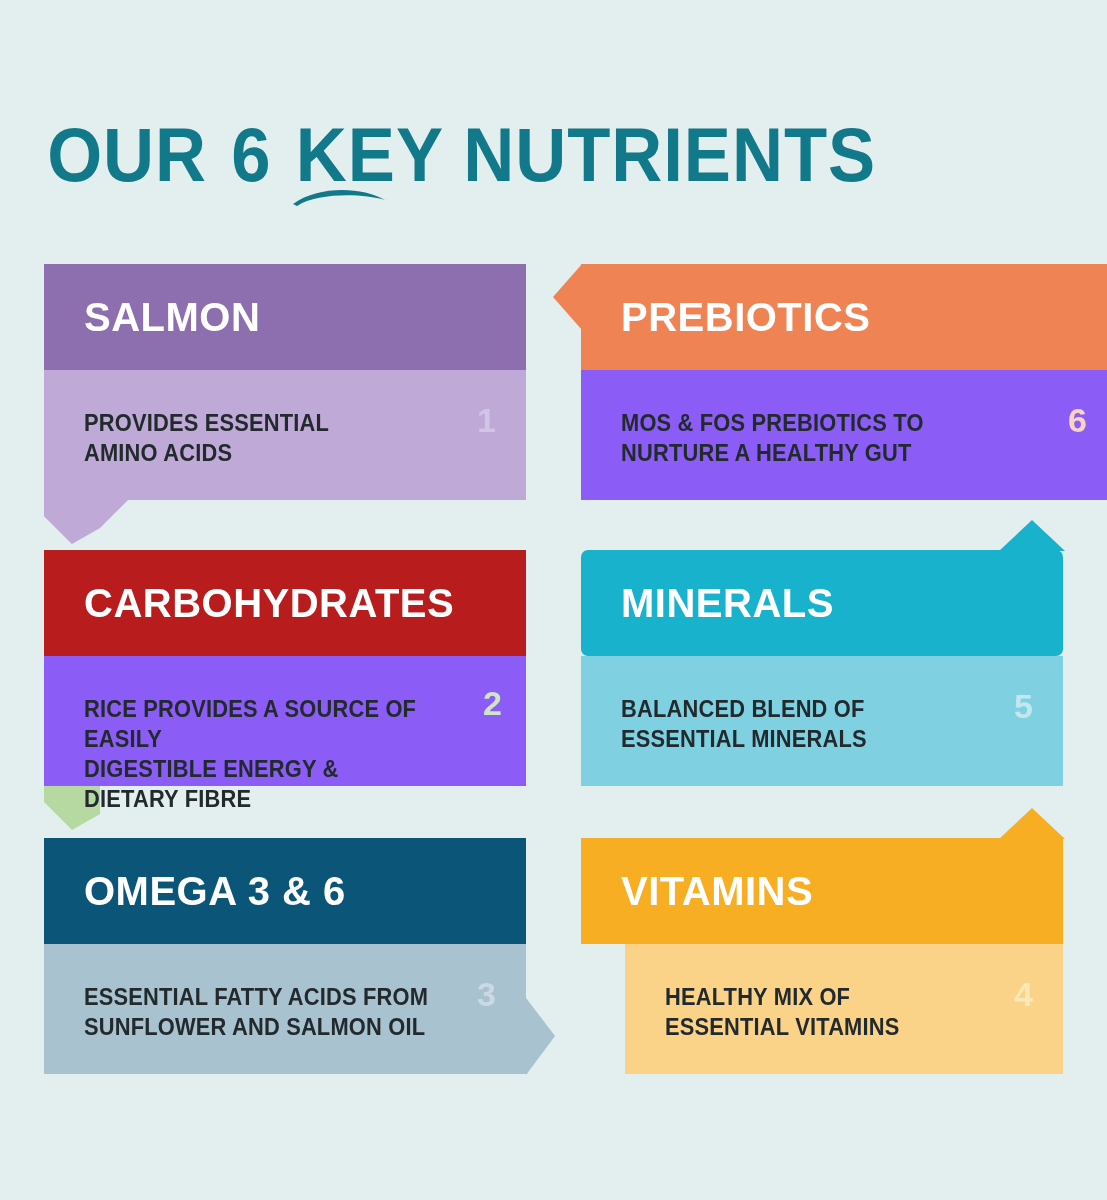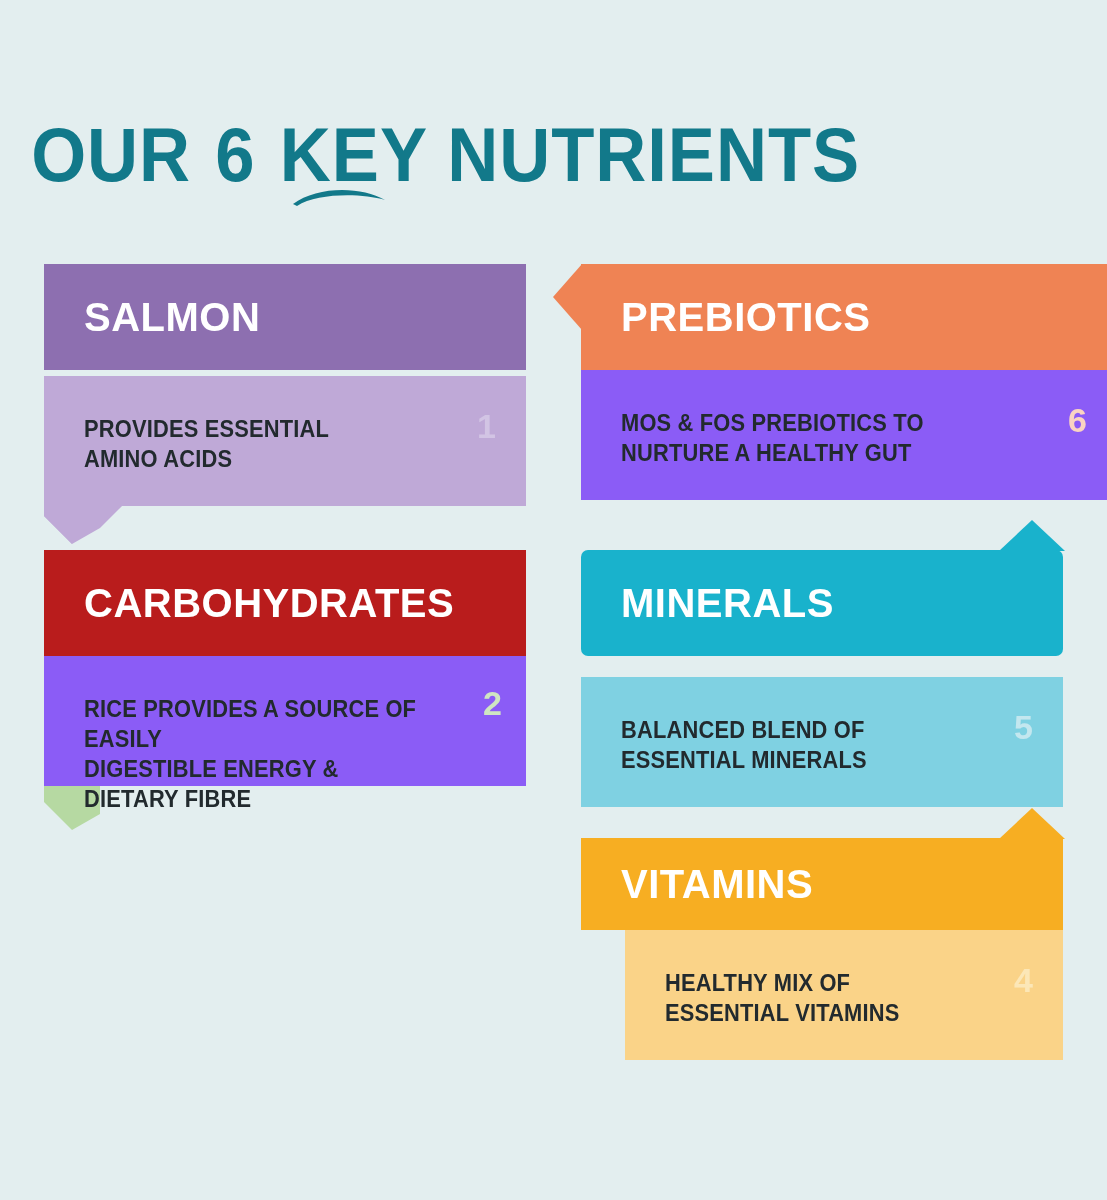--- a/index.html
+++ b/index.html
@@ -11,21 +11,21 @@
     height: 1200px;
     background: #e3eeef;
     font-family: "Liberation Sans", sans-serif;
     overflow: hidden;
     position: relative;
   }
 
   
   .title-wrap {
     position: absolute;
-    left: 0;
+    left: 16px;
     top: 112px;
     width: 890px;
     height: 110px;
     text-align: right;
   }
   .title {
     display: inline-block;
     position: relative;
     color: #12798a;
     font-family: "Liberation Sans Narrow", "Liberation Sans", sans-serif;
@@ -124,21 +124,21 @@
 <div class="board">
 
   <div class="card" style="left:44px; top:264px; width:482px;">
     <svg class="tail" style="left:0px; top:236px; width:84px; height:48px;" viewBox="0 0 84 48">
       <polygon points="0,0 84,0 56,28 56,0 28,0 28,44 0,16" fill="#bfa9d7"></polygon>
       <polygon points="0,0 56,0 56,28 28,44 0,16" fill="#bfa9d7"></polygon>
     </svg>
     <div class="head" style="height:106px; background:#8d6fb0;">
       <span class="head-label">SALMON</span>
     </div>
-    <div class="body" style="height:130px; background:#bfa9d7;margin-top:6px;">
+    <div class="body" style="height:130px; background:#bfa9d7;">
       <div class="desc">PROVIDES ESSENTIAL
 AMINO ACIDS</div>
       <div class="num" style="color:#d2c4e4;">1</div>
     </div>
   </div>
 
   <div class="card" style="left:581px; top:264px; width:536px;">
     <svg class="tail" style="left:-28px; top:0px; width:29px; height:66px;" viewBox="0 0 29 66">
       <polygon points="29,0 29,66 0,33" fill="#ef8354"></polygon>
     </svg>
@@ -166,33 +166,46 @@
     </div>
   </div>
 
   <div class="card" style="left:581px; top:550px; width:482px;">
     <svg class="tail" style="left:418px; top:-30px; width:66px; height:31px;" viewBox="0 0 66 31">
       <polygon points="0,31 33,0 66,31" fill="#19b2cc"></polygon>
     </svg>
     <div class="head" style="height:106px; background:#19b2cc;border-radius:7px;">
       <span class="head-label">MINERALS</span>
     </div>
-    <div class="body" style="height:130px; background:#7fd1e2;margin-top:21px;">
+    <div class="body" style="height:130px; background:#7fd1e2;">
       <div class="desc">BALANCED BLEND OF
 ESSENTIAL MINERALS</div>
       <div class="num" style="color:#c3e7ef;">5</div>
     </div>
   </div>
 
+  <div class="card" style="left:44px; top:838px; width:482px;">
+    <svg class="tail" style="left:482px; top:160px; width:29px; height:77px;" viewBox="0 0 29 77">
+      <polygon points="0,0 0,77 29,38" fill="#a8c2cf"></polygon>
+    </svg>
+    <div class="head" style="height:106px; background:#0a5578;">
+      <span class="head-label">OMEGA 3 &amp; 6</span>
+    </div>
+    <div class="body" style="height:130px; background:#a8c2cf;">
+      <div class="desc">ESSENTIAL FATTY ACIDS FROM
+SUNFLOWER AND SALMON OIL</div>
+      <div class="num" style="color:#cdd9e0;">3</div>
+    </div>
+  </div>
 
   <div class="card" style="left:581px; top:838px; width:482px;">
     <svg class="tail" style="left:418px; top:-30px; width:66px; height:31px;" viewBox="0 0 66 31">
       <polygon points="0,31 33,0 66,31" fill="#f7ae22"></polygon>
     </svg>
-    <div class="head" style="height:92px; background:#f7ae22;">
+    <div class="head" style="height:106px; background:#f7ae22;">
       <span class="head-label">VITAMINS</span>
     </div>
     <div class="body" style="height:130px; background:#fad388;margin-left:44px;">
       <div class="desc">HEALTHY MIX OF
 ESSENTIAL VITAMINS</div>
       <div class="num" style="color:#fce7b7;">4</div>
     </div>
   </div>
 
 </div>

